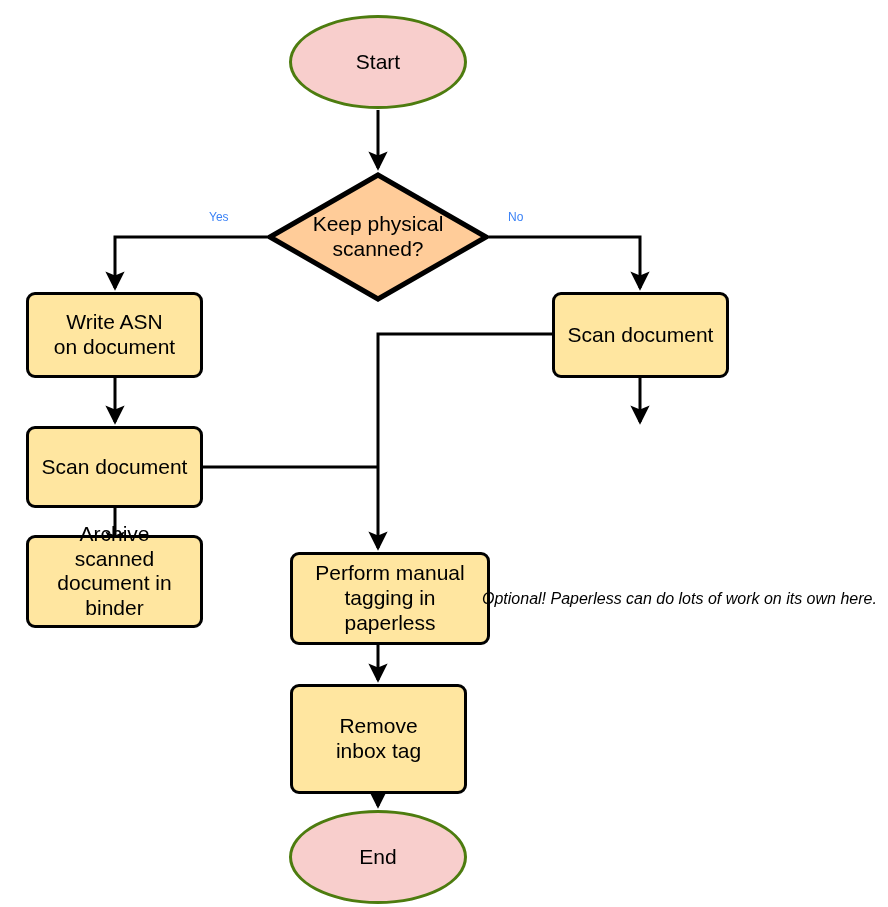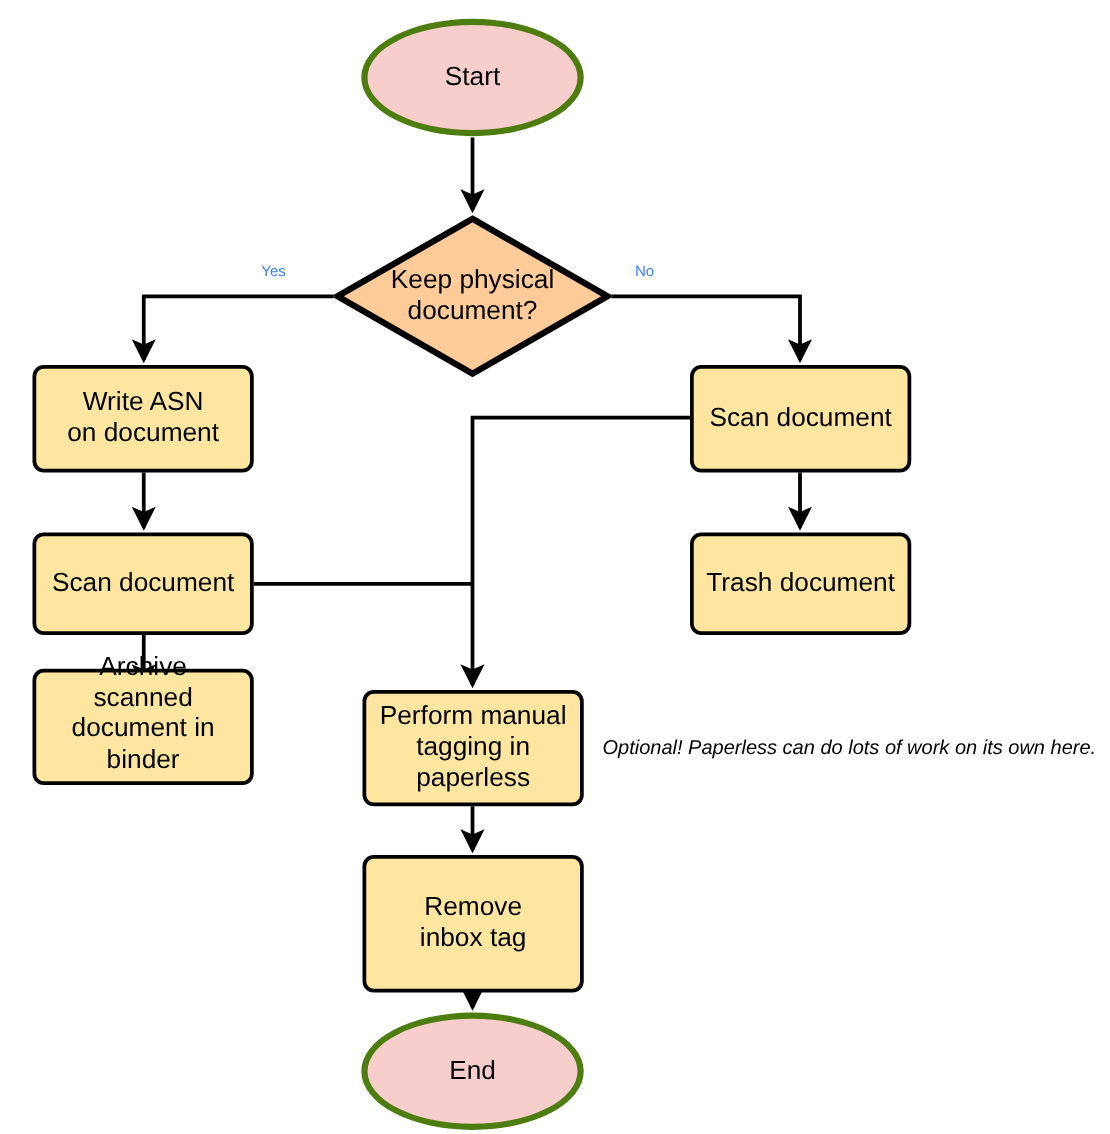--- a/index.html
+++ b/index.html
@@ -30,21 +30,21 @@
     position: absolute;
     box-sizing: border-box;
     display: flex;
     align-items: center;
     justify-content: center;
     text-align: center;
     color: #000000;
     line-height: 1.18;
   }
   .node-terminal {
-    border: 5px solid #4d7c0f;
+    border: 3px solid #4d7c0f;
     border-radius: 50%;
     background: #f8cecc;
     font-size: 21px;
   }
   .node-process {
     border: 3px solid #000000;
     border-radius: 9px;
     background: #ffe6a0;
     font-size: 21px;
     padding: 4px 8px;
@@ -123,21 +123,21 @@
 
   <div class="node node-terminal" style="left:289px; top:15px; width:178px; height:94px;">
     <span class="node-label">Start</span>
   </div>
 
   <div class="node node-decision" style="left:267px; top:172px; width:222px; height:130px;">
     <svg class="decision-shape" viewBox="0 0 222 130" preserveAspectRatio="none" xmlns="http://www.w3.org/2000/svg">
       <polygon points="111,3 219,65 111,127 3,65" fill="#ffcc99" stroke="#000000" stroke-width="5" stroke-linejoin="miter" vector-effect="non-scaling-stroke"></polygon>
     </svg>
     <span class="decision-label node-label">Keep physical
-document?</span>
+scanned?</span>
   </div>
 
   <div class="edge-label" style="left:209px; top:210px;">Yes</div>
   <div class="edge-label" style="left:508px; top:210px;">No</div>
 
   <div class="node node-process" style="left:26px; top:292px; width:177px; height:86px;">
     <span class="node-label">Write ASN
 on document</span>
   </div>
 
@@ -148,25 +148,22 @@
   <div class="node node-process" style="left:26px; top:535px; width:177px; height:93px;align-items:flex-end;">
     <span class="node-label">Archive scanned
 document in
 binder</span>
   </div>
 
   <div class="node node-process" style="left:552px; top:292px; width:177px; height:86px;">
     <span class="node-label">Scan document</span>
   </div>
 
-  <div class="node node-process" style="left:552px; top:426px; width:177px; height:82px;">
-    <span class="node-label">Trash document</span>
-  </div>
 
-  <div class="node node-process" style="left:290px; top:552px; width:177px; height:93px;align-items:center;">
+  <div class="node node-process" style="left:290px; top:552px; width:200px; height:93px;align-items:center;">
     <span class="node-label">Perform manual
 tagging in
 paperless</span>
   </div>
 
   <div class="node node-process" style="left:290px; top:684px; width:177px; height:110px;">
     <span class="node-label">Remove
 inbox tag</span>
   </div>
 

